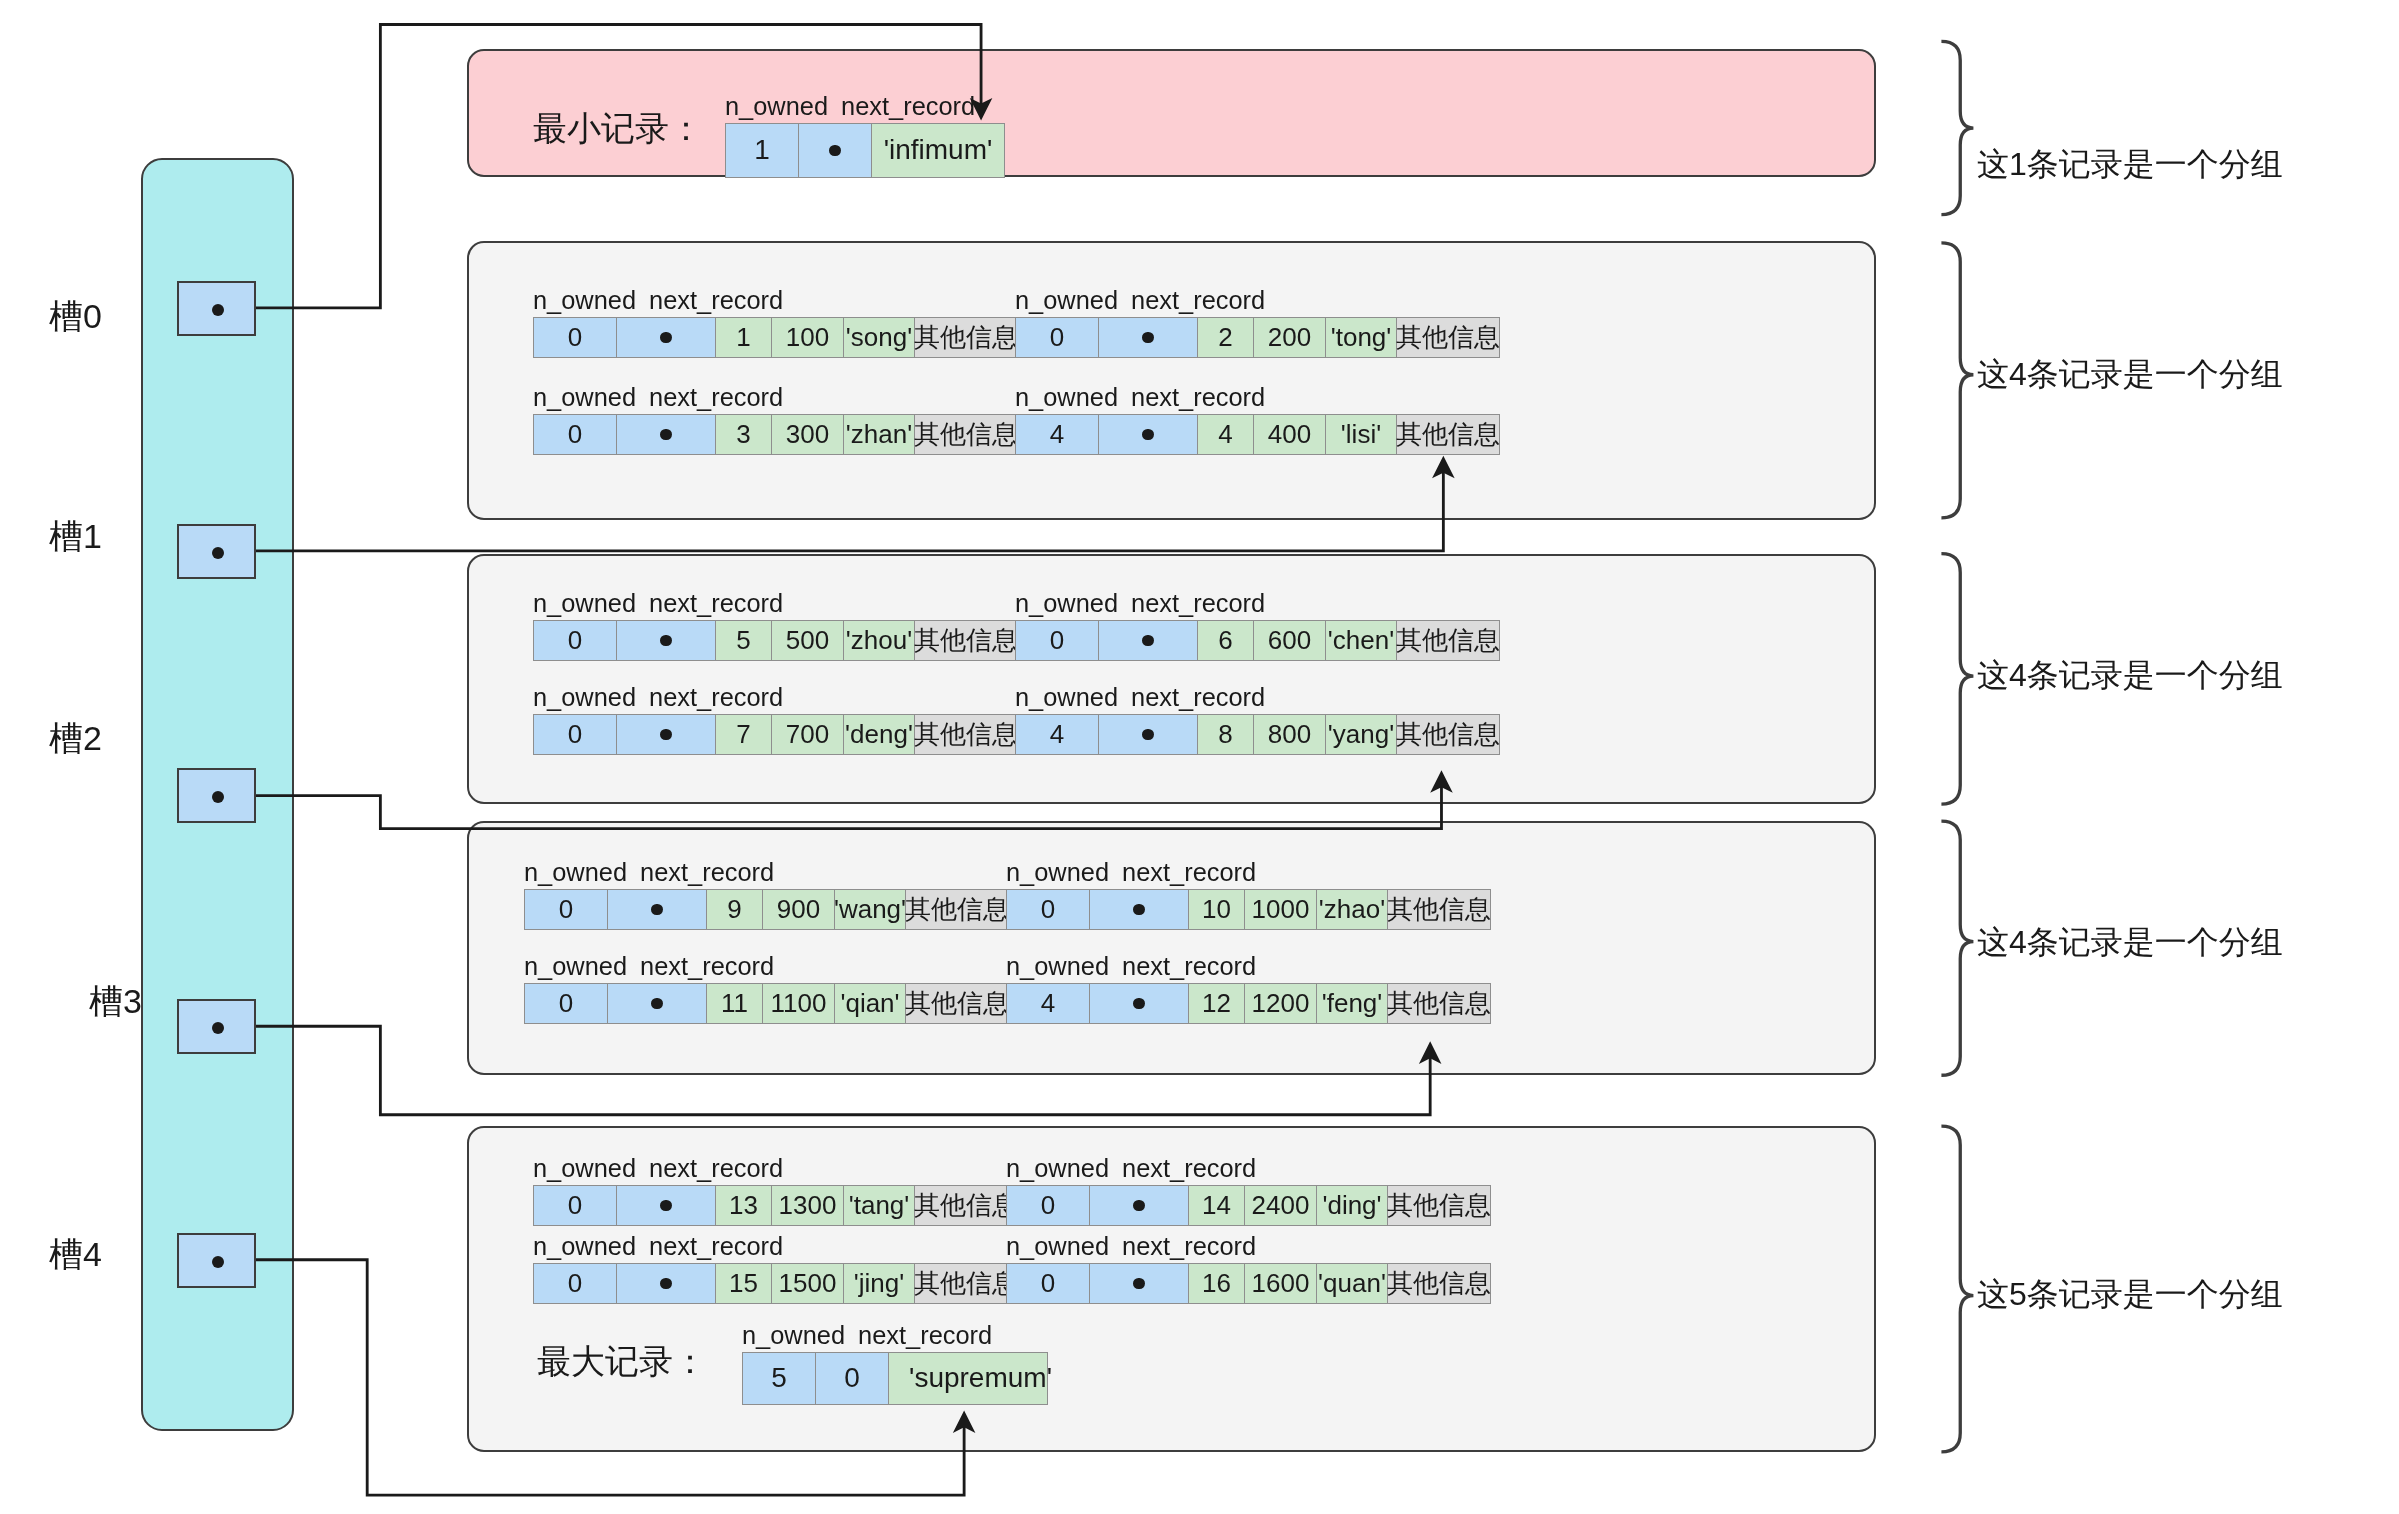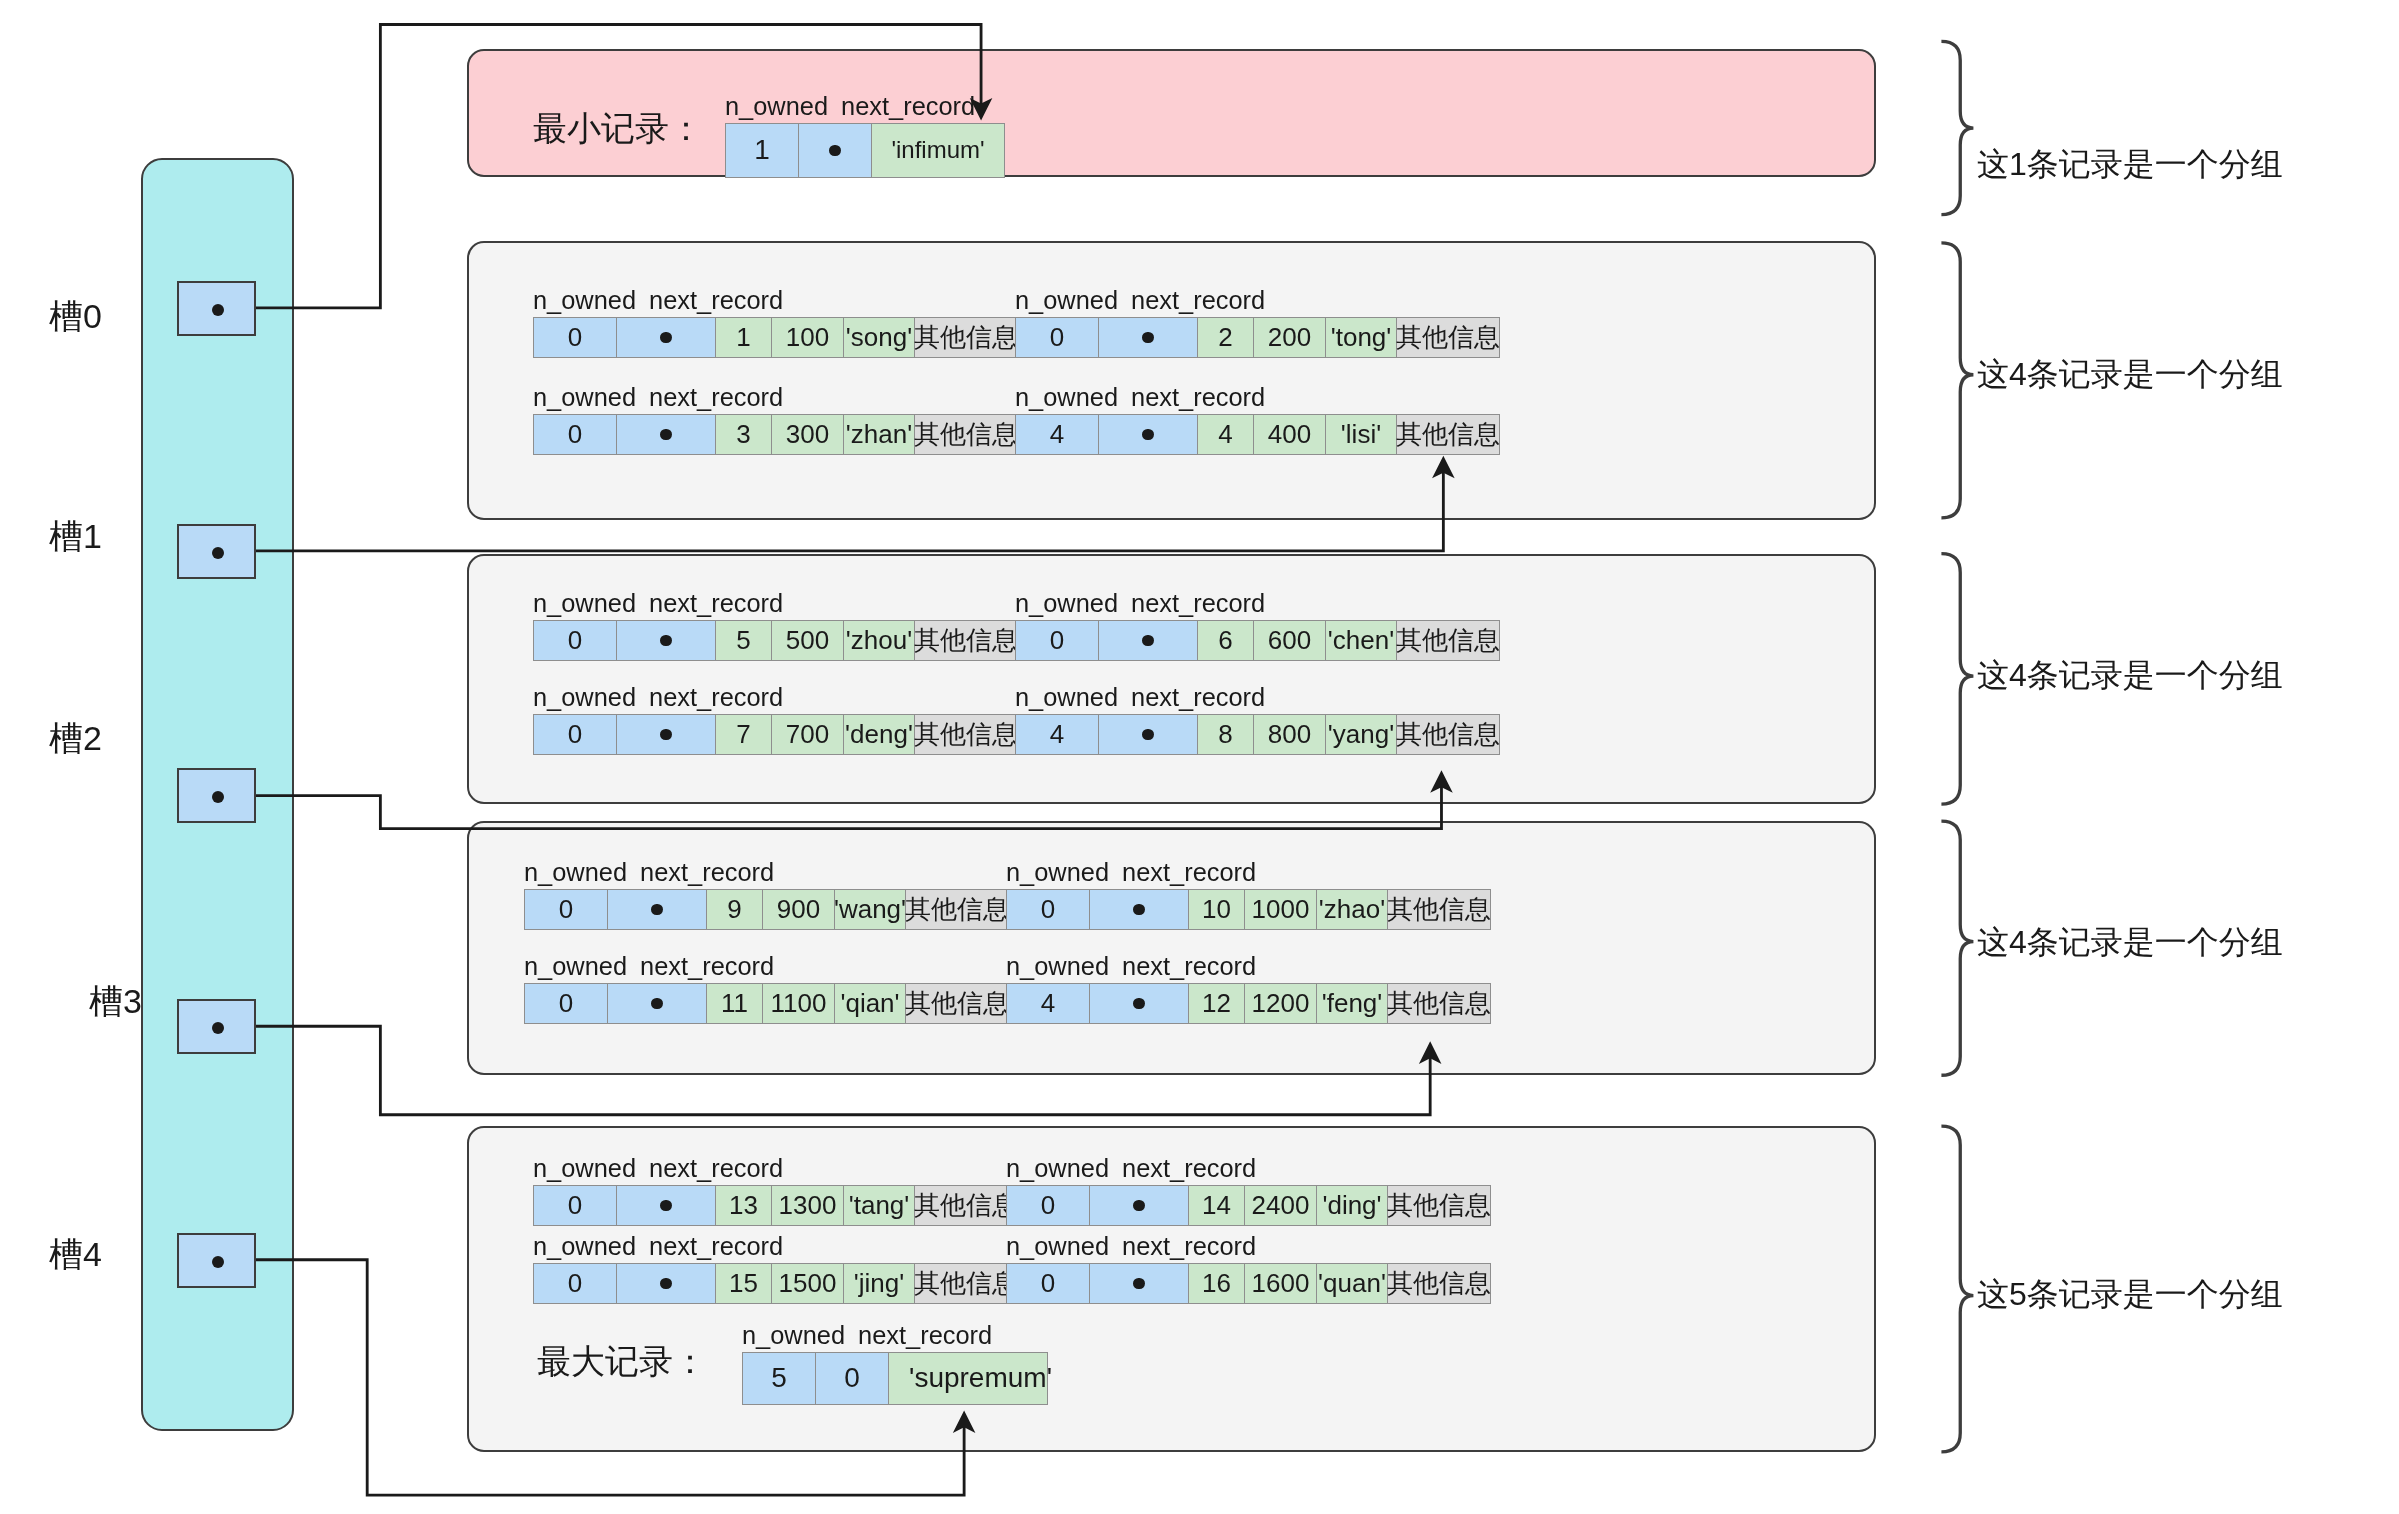--- a/index.html
+++ b/index.html
@@ -212,21 +212,21 @@
     <div class="rec-block" style="left:256px;top:36px;">
       <div class="rec-head">
         <span class="h-owned">n_owned</span>
         <span class="h-next">next_record</span>
       </div>
       <div class="rec-row" style="height:55px;">
         <div class="cell c-blue w-sp-owned" style="font-size:28px;">1</div>
         <div class="cell c-blue w-sp-next dotcell">
             <i></i>
           </div>
-        <div class="cell c-green w-sp-text" style="font-size:24px;">'infimum'</div>
+        <div class="cell c-green w-sp-text" style="font-size:28px;">'infimum'</div>
       </div>
     </div>
   </div>
   <div class="annot" style="left:1977px;top:107px;margin-top:36px;">这1条记录是一个分组</div>
 
   <div class="group plain" style="left:467px;top:241px;width:1409px;height:279px;">
 
     <div class="rec-block" style="left:64px;top:38px;">
       <div class="rec-head">
         <span class="h-owned">n_owned</span>

